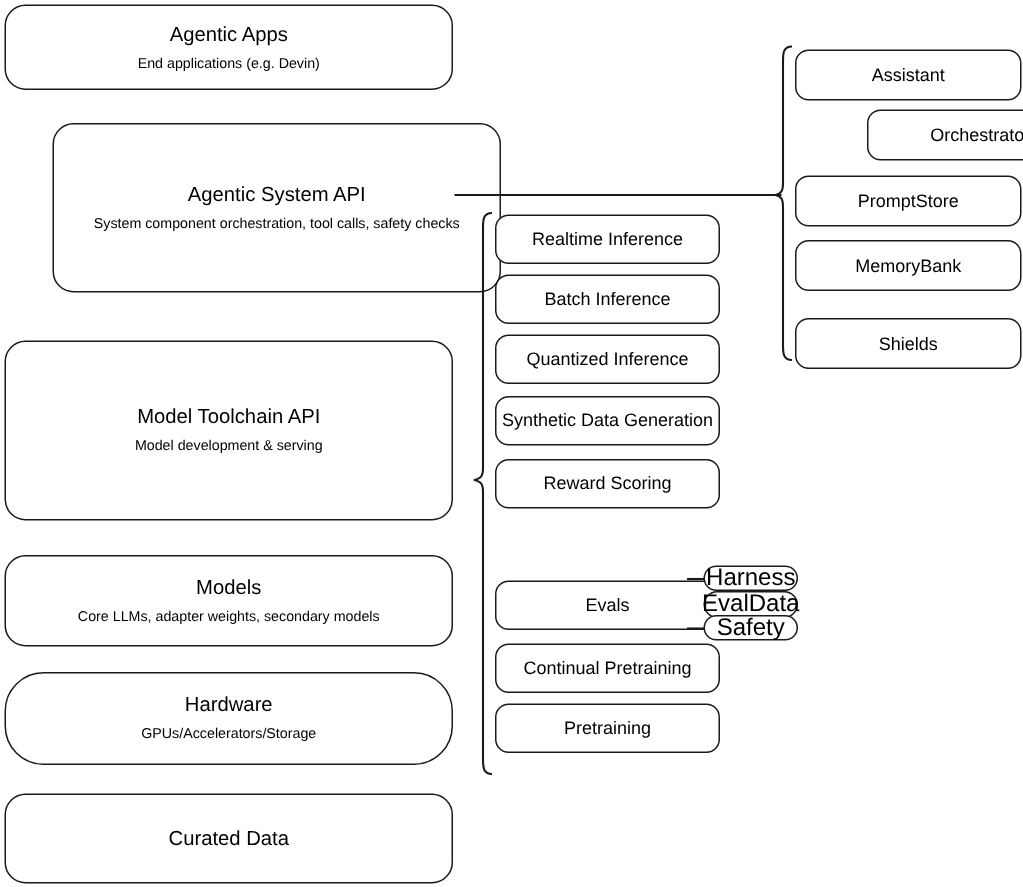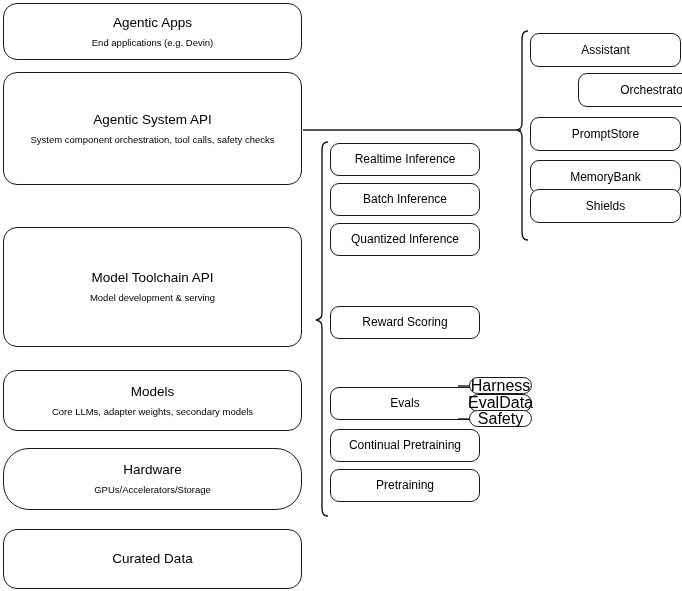--- a/index.html
+++ b/index.html
@@ -106,21 +106,21 @@
 </head>
 <body>
 
 <div id="diagram-canvas">
 
   <div class="node layer" style="top:3px; height:57px;">
     <div class="title">Agentic Apps</div>
     <div class="subtitle">End applications (e.g. Devin)</div>
   </div>
 
-  <div class="node layer" style="top:72px; height:113px;">
+  <div class="node layer" style="top:82px; height:113px;margin-left:32px;">
     <div class="title">Agentic System API</div>
     <div class="subtitle">System component orchestration, tool calls, safety checks</div>
   </div>
 
   <div class="node layer" style="top:227px; height:120px;">
     <div class="title">Model Toolchain API</div>
     <div class="subtitle">Model development &amp; serving</div>
   </div>
 
   <div class="node layer" style="top:370px; height:61px;">
@@ -139,20 +139,23 @@
 
   <div class="node cap" style="top:143px;">
     <span>Realtime Inference</span>
   </div>
   <div class="node cap" style="top:183px;">
     <span>Batch Inference</span>
   </div>
   <div class="node cap" style="top:223px;">
     <span>Quantized Inference</span>
   </div>
+  <div class="node cap" style="top:264px;">
+    <span>Synthetic Data Generation</span>
+  </div>
   <div class="node cap" style="top:306px;">
     <span>Reward Scoring</span>
   </div>
   <div class="node cap" style="top:387px;text-align:right;">
     <span>Evals</span>
   </div>
   <div class="node cap" style="top:429px;">
     <span>Continual Pretraining</span>
   </div>
   <div class="node cap" style="top:469px;">
@@ -174,21 +177,21 @@
   </div>
   <div class="node comp" style="top:73px;margin-left:48px;">
     <span>Orchestrator</span>
   </div>
   <div class="node comp" style="top:117px;">
     <span>PromptStore</span>
   </div>
   <div class="node comp" style="top:160px;">
     <span>MemoryBank</span>
   </div>
-  <div class="node comp" style="top:189px;">
+  <div class="node comp" style="top:212px;">
     <span>Shields</span>
   </div>
 
   <svg id="connectors" viewBox="0 0 682 591">
 
     <line x1="303" y1="130" x2="521" y2="130"></line>
 
     <path d="M 528 31
              C 522 31, 522 36, 522 41
              L 522 122

